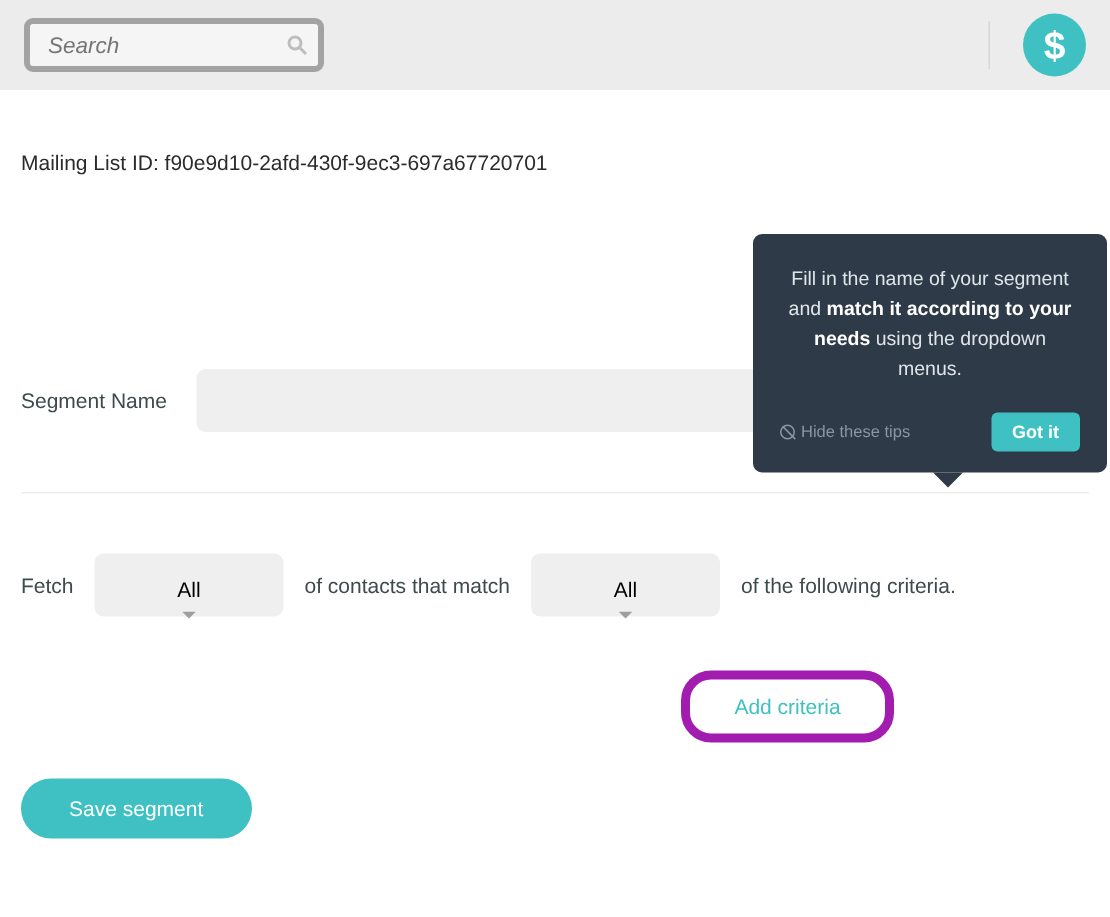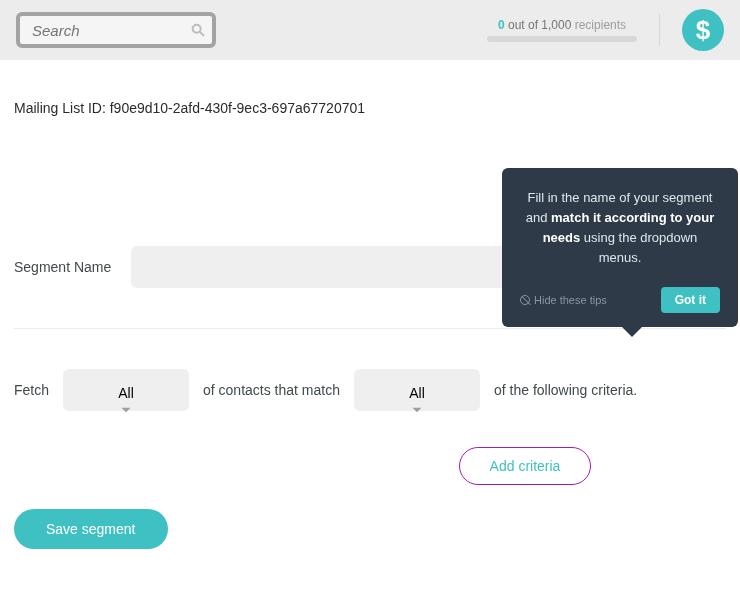--- a/index.html
+++ b/index.html
@@ -107,21 +107,21 @@
   }
 
   .mailing-id-row {
     font-size: 14px;
     color: #2b2b2b;
   }
 
   
   .tip {
     position: absolute;
-    top: 108px;
+    top: 96px;
     right: 2px;
     width: 236px;
     background: #2e3a47;
     border-radius: 6px;
     padding: 20px 18px 14px 18px;
     color: #dfe6ea;
   }
   .tip-body {
     font-size: 13px;
     line-height: 1.55;
@@ -238,21 +238,21 @@
   }
 
   
   .add-criteria-row {
     display: flex;
     justify-content: center;
     margin-bottom: 24px;
     padding-left: 310px;
   }
   .add-criteria-btn {
-    border: 1px solid #a21caf;
+    border: 6px solid #a21caf;
     background: #fff;
     color: #3fc1c3;
     border-radius: 20px;
     padding: 10px 30px;
     font-size: 14px;
     cursor: pointer;
   }
 
   
   .save-btn {
@@ -275,28 +275,20 @@
     <span class="search-icon">
       <svg viewBox="0 0 24 24" fill="none" stroke="currentColor" stroke-width="3">
         <circle cx="10" cy="10" r="6"></circle>
         <line x1="15" y1="15" x2="21" y2="21"></line>
       </svg>
     </span>
   </div>
 
   <div class="top-spacer"></div>
 
-  <div class="recipients-block">
-    <div class="recipients-text">
-      <span class="count">0</span>
-      <span class="mid">out of 1,000</span>
-      <span>recipients</span>
-    </div>
-    <div class="recipients-bar"></div>
-  </div>
 
   <div class="top-divider"></div>
 
   <div class="dollar-btn">
     <span>$</span>
   </div>
 </div>
 
 <div class="content">
 

